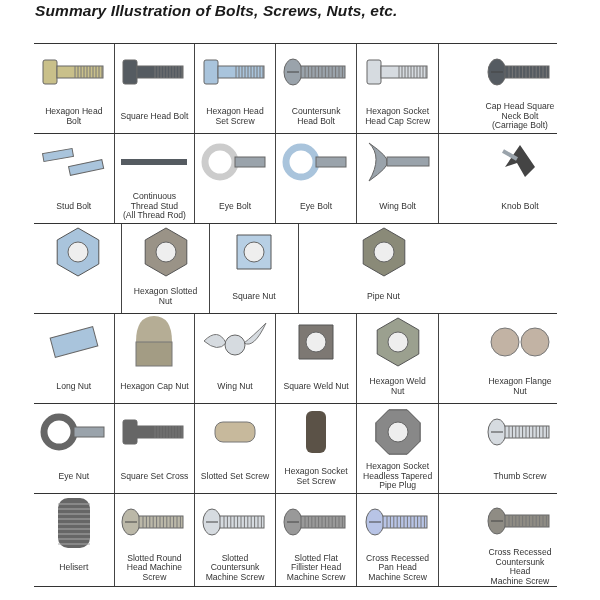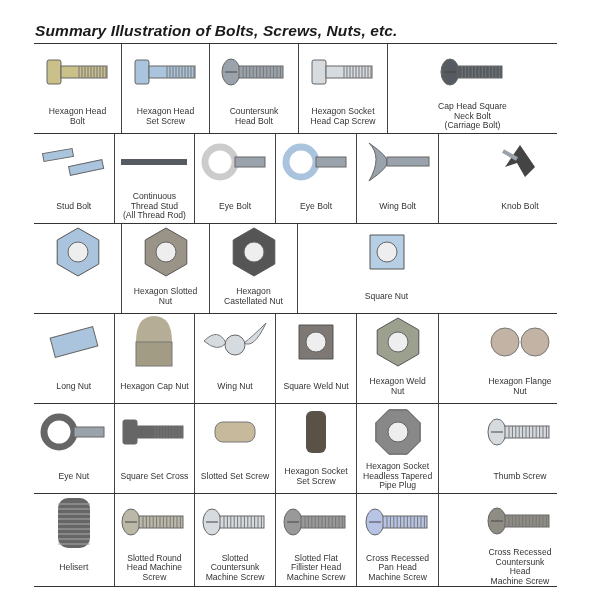--- a/index.html
+++ b/index.html
@@ -1,17 +1,17 @@
 <!DOCTYPE html>
 <html><head>
 <meta charset="utf-8">
 <style>
   html,body{margin:0;padding:0;background:#fff;}
   body{width:600px;height:600px;position:relative;overflow:hidden;font-family:"Liberation Sans",sans-serif;}
-  .title{position:absolute;left:35px;top:22px;font-size:15.5px;font-weight:bold;font-style:italic;color:#1a1a1a;letter-spacing:0.1px;}
+  .title{position:absolute;left:35px;top:2px;font-size:15.5px;font-weight:bold;font-style:italic;color:#1a1a1a;letter-spacing:0.1px;}
   .grid{position:absolute;left:34px;top:43px;width:523px;border-top:1px solid #333;border-bottom:1px solid #333;}
   .row{display:flex;height:89px;border-bottom:1px solid #333;}
   .row:last-child{border-bottom:none;height:92px;}
   .cell{position:relative;border-right:1px solid #444;box-sizing:border-box;display:flex;flex-direction:column;align-items:center;}
   .cell:last-child{border-right:none;margin-left:44px;}
   .c0{width:88px}.c1{width:88px}.c2{width:88px}.c3{width:89px}.c4{width:89px}.c5{width:81px}
   .pic{height:56px;width:100%;display:flex;align-items:center;justify-content:center;}
   .lbl{flex:1;display:flex;align-items:center;justify-content:center;text-align:center;font-size:8.6px;line-height:9.5px;color:#333;padding:0 2px;white-space:pre-line;}
   svg{display:block}
 </style>
@@ -35,20 +35,39 @@
             <line x1="51" y1="12" x2="51" y2="24" stroke="#777"></line>
             <line x1="54" y1="12" x2="54" y2="24" stroke="#777"></line>
             <line x1="57" y1="12" x2="57" y2="24" stroke="#777"></line>
             <line x1="60" y1="12" x2="60" y2="24" stroke="#777"></line>
             <line x1="63" y1="12" x2="63" y2="24" stroke="#777"></line>
           </svg>
         </div>
         <div class="lbl">Hexagon Head
 Bolt</div>
       </div>
+      <div class="cell c1">
+        <div class="pic">
+          <svg width="70" height="36" viewBox="0 0 70 36">
+            <rect x="4" y="6" width="14" height="24" rx="2" fill="#555b61" stroke="#666"></rect>
+            <rect x="18" y="12" width="46" height="12" fill="#555b61" stroke="#666"></rect>
+            <line x1="36" y1="12" x2="36" y2="24" stroke="#777"></line>
+            <line x1="39" y1="12" x2="39" y2="24" stroke="#777"></line>
+            <line x1="42" y1="12" x2="42" y2="24" stroke="#777"></line>
+            <line x1="45" y1="12" x2="45" y2="24" stroke="#777"></line>
+            <line x1="48" y1="12" x2="48" y2="24" stroke="#777"></line>
+            <line x1="51" y1="12" x2="51" y2="24" stroke="#777"></line>
+            <line x1="54" y1="12" x2="54" y2="24" stroke="#777"></line>
+            <line x1="57" y1="12" x2="57" y2="24" stroke="#777"></line>
+            <line x1="60" y1="12" x2="60" y2="24" stroke="#777"></line>
+            <line x1="63" y1="12" x2="63" y2="24" stroke="#777"></line>
+          </svg>
+        </div>
+        <div class="lbl">Square Head Bolt</div>
+      </div>
       <div class="cell c2">
         <div class="pic">
           <svg width="70" height="36" viewBox="0 0 70 36">
             <rect x="4" y="6" width="14" height="24" rx="2" fill="#a9c4dc" stroke="#666"></rect>
             <rect x="18" y="12" width="46" height="12" fill="#a9c4dc" stroke="#666"></rect>
             <line x1="36" y1="12" x2="36" y2="24" stroke="#777"></line>
             <line x1="39" y1="12" x2="39" y2="24" stroke="#777"></line>
             <line x1="42" y1="12" x2="42" y2="24" stroke="#777"></line>
             <line x1="45" y1="12" x2="45" y2="24" stroke="#777"></line>
             <line x1="48" y1="12" x2="48" y2="24" stroke="#777"></line>
@@ -199,38 +218,37 @@
       <div class="cell c1">
         <div class="pic">
           <svg width="60" height="56" viewBox="0 0 60 56">
             <polygon points="50.8,40.0 30.0,52.0 9.2,40.0 9.2,16.0 30.0,4.0 50.8,16.0" fill="#9a9387" stroke="#555"></polygon>
             <circle cx="30" cy="28" r="10" fill="#eee" stroke="#666"></circle>
           </svg>
         </div>
         <div class="lbl">Hexagon Slotted
 Nut</div>
       </div>
-      <div class="cell c2">
-        <div class="pic">
-          <svg width="60" height="56" viewBox="0 0 60 56">
-            <polygon points="50.8,40.0 30.0,52.0 9.2,40.0 9.2,16.0 30.0,4.0 50.8,16.0" fill="#555" stroke="#555"></polygon>
-            <circle cx="30" cy="28" r="10" fill="#eee" stroke="#666"></circle>
-          </svg>
-        </div>
-        <div class="lbl">Hexagon
-Castellated Nut</div>
-      </div>
       <div class="cell c4">
         <div class="pic">
           <svg width="60" height="56" viewBox="0 0 60 56">
             <polygon points="47.0,45.0 13.0,45.0 13.0,11.0 47.0,11.0" fill="#b7cfe4" stroke="#555"></polygon>
             <circle cx="30" cy="28" r="10" fill="#eee" stroke="#666"></circle>
           </svg>
         </div>
         <div class="lbl">Square Nut</div>
+      </div>
+      <div class="cell c5">
+        <div class="pic">
+          <svg width="60" height="56" viewBox="0 0 60 56">
+            <polygon points="50.8,40.0 30.0,52.0 9.2,40.0 9.2,16.0 30.0,4.0 50.8,16.0" fill="#8a8a78" stroke="#555"></polygon>
+            <circle cx="30" cy="28" r="10" fill="#eee" stroke="#666"></circle>
+          </svg>
+        </div>
+        <div class="lbl">Pipe Nut</div>
       </div>
     </div>
     <div class="row">
       <div class="cell c0">
         <div class="pic">
           <svg width="60" height="40">
             <rect x="8" y="10" width="44" height="20" fill="#a9c4dc" stroke="#666" transform="rotate(-15 30 20)"></rect>
           </svg>
         </div>
         <div class="lbl">Long Nut</div>

